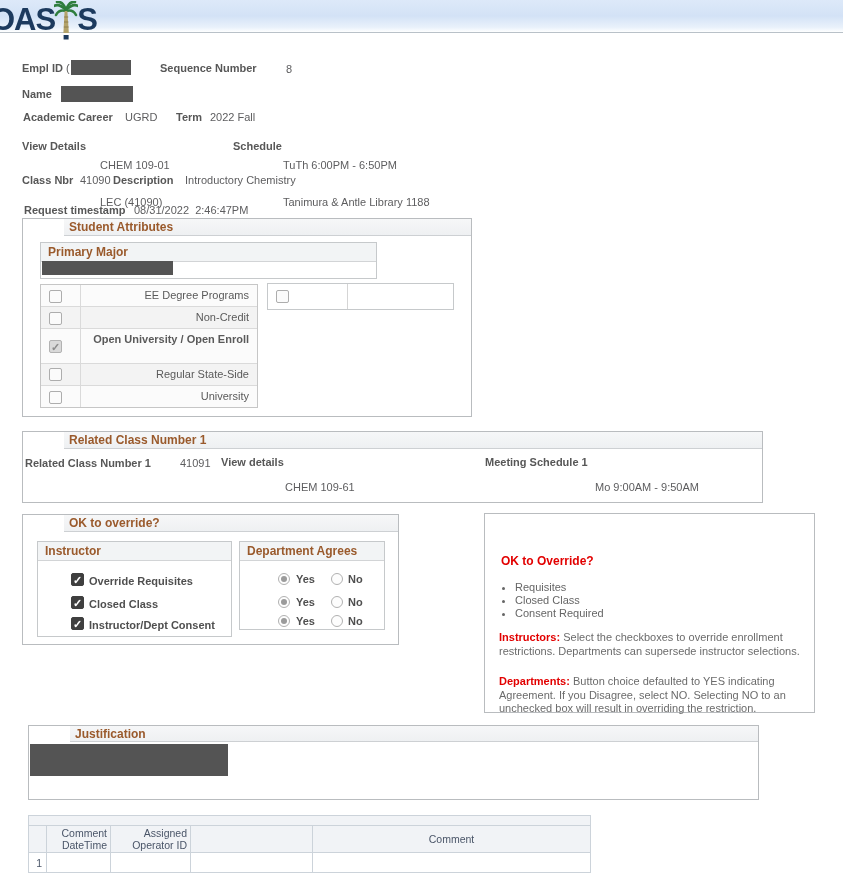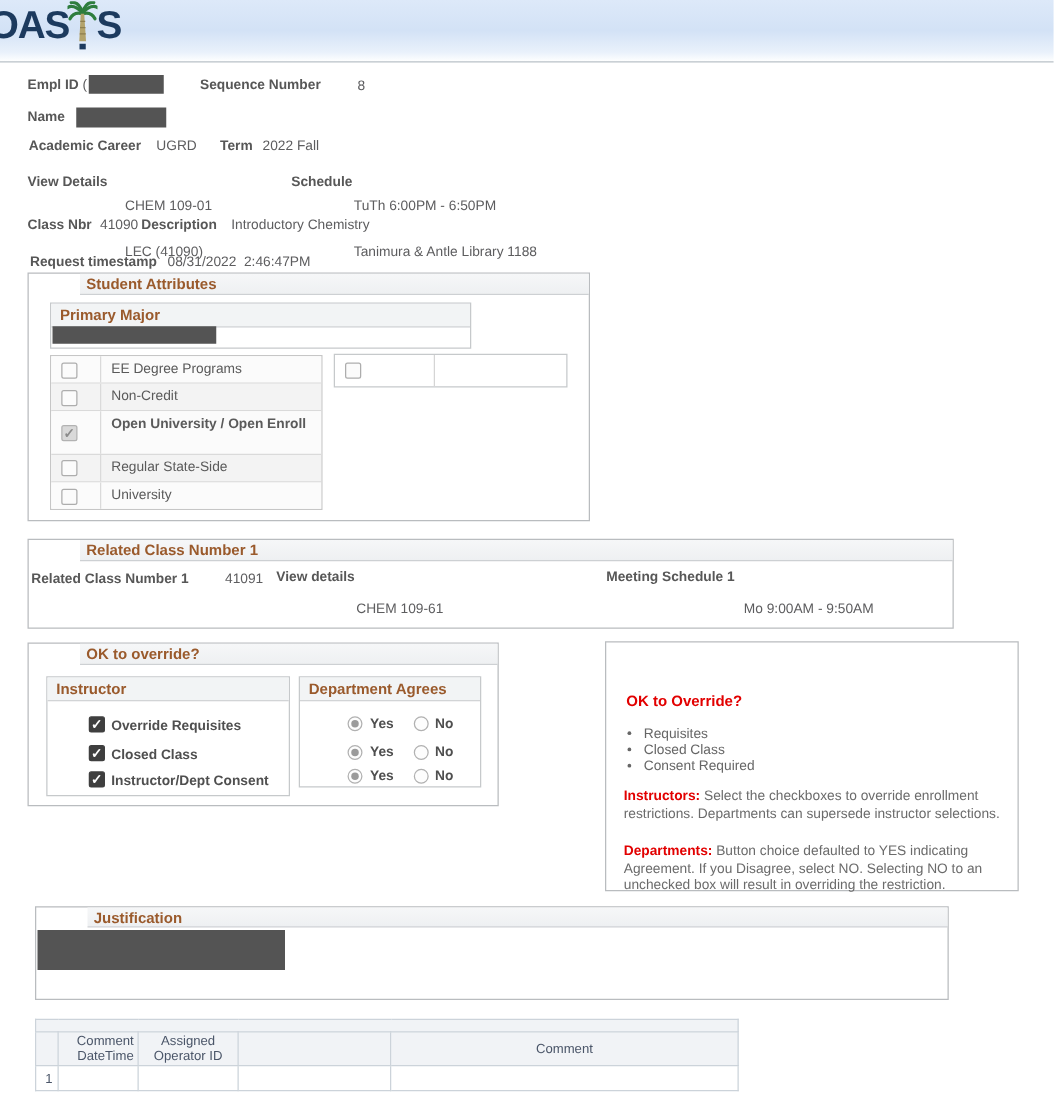--- a/index.html
+++ b/index.html
@@ -1,41 +1,41 @@
 <!DOCTYPE html>
 <html><head>
 <meta charset="utf-8">
 <style>
   * { margin:0; padding:0; box-sizing:border-box; }
   body { background:#fff; font-family:"Liberation Sans", sans-serif; }
   #page { position:relative; width:843px; height:882px; background:#fff; overflow:hidden; }
 
   
-  .topbar { position:absolute; left:0; top:0; width:843px; height:50px;
+  .topbar { position:absolute; left:0; top:0; width:843px; height:33px;
     background:linear-gradient(180deg,#dde9f9 0%,#d3e2f6 50%,#e9f1fb 85%,#feffff 100%);
     border-bottom:1px solid #b9c1c8; }
   .logo { position:absolute; left:-9px; top:1px; display:flex; align-items:flex-start; }
   .logo-text { font-size:31px; font-weight:bold; color:#1c3a5e; letter-spacing:-1px; line-height:38px; }
   .palm-wrap { position:relative; width:24px; height:40px; margin:0 -1px; }
 
   .lbl { position:absolute; font-size:11px; font-weight:bold; color:#575757; white-space:pre; }
   .val { position:absolute; font-size:11px; color:#5d5d5f; white-space:pre; }
   .val div { line-height:13px; }
   .redact { position:absolute; background:#545454; }
 
   .gbx { position:absolute; border:1px solid #b9bcbf; background:#fff; }
   .gbx-hd { background:linear-gradient(#f6f7f8,#eef0f2); border-bottom:1px solid #cdd0d3;
     color:#9a5a2c; font-weight:bold; font-size:12px; padding:1px 5px; height:17px; line-height:14px;margin-left:41px; }
   .inner-box { position:absolute; border:1px solid #c6c9cb; background:#fff; }
   .inner-hd { background:#f2f4f5; border-bottom:1px solid #d2d4d6; color:#9a5a2c;
     font-weight:bold; font-size:12px; padding:2px 7px; }
 
   
   .attr-table { position:absolute; left:40px; top:284px; width:218px; border:1px solid #c6c6c6; }
-  .attr-row { display:flex; border-bottom:1px solid #dadada; }
+  .attr-row { display:flex; border-bottom:1px solid #dadada;text-align:right; }
   .attr-row:last-child { border-bottom:none; }
   .attr-row.odd { background:#fbfbfb; } .attr-row.even { background:#f3f3f3; }
   .attr-cb-cell { width:40px; position:relative; border-right:1px solid #dadada; }
   .attr-lab-cell { flex:1; padding:4px 8px; font-size:11px; color:#5a5a5a; line-height:13px; }
   .attr-lab-cell.strong { font-weight:bold; }
 
   .cb { position:absolute; width:13px; height:13px; border:1px solid #adadad; background:#fbfbfb;
     border-radius:2px; font-size:11px; line-height:12px; text-align:center; }
   .cb.checked-gray { background:#d9d9d9; border-color:#b2b2b2; color:#8b8b8b; }
   .cb.checked-dark { background:#3f3f3f; border-color:#3f3f3f; color:#fff; }
@@ -56,21 +56,21 @@
   .info-box p { position:absolute; font-size:11px; color:#6b6b6b; line-height:13.5px; }
   .info-box p b { font-weight:bold; }
 
   
   .cmt-table { position:absolute; left:28px; top:815px; width:562px; border-collapse:collapse;
     table-layout:fixed; font-size:10.5px; color:#4a5568; }
   .cmt-table td, .cmt-table th { border:1px solid #ccd3da; font-weight:normal;margin-top:40px; }
   .cmt-topbar td { height:10px; background:#f1f3f6; }
   .cmt-head th { height:26px; background:#f1f3f6; line-height:12px; padding:1px 3px; vertical-align:middle; }
   .cmt-row td { height:20px; background:#fff; padding:1px 4px; }
-  .ta-r { text-align:right; } .ta-l { text-align:center; } .ta-c { text-align:center; }
+  .ta-r { text-align:right; } .ta-l { text-align:right; } .ta-c { text-align:center; }
 </style>
 </head>
 <body>
 
 <div id="page">
 
   <div class="topbar">
     <div class="logo">
       <span class="logo-text">OAS</span>
       <span class="palm-wrap">

